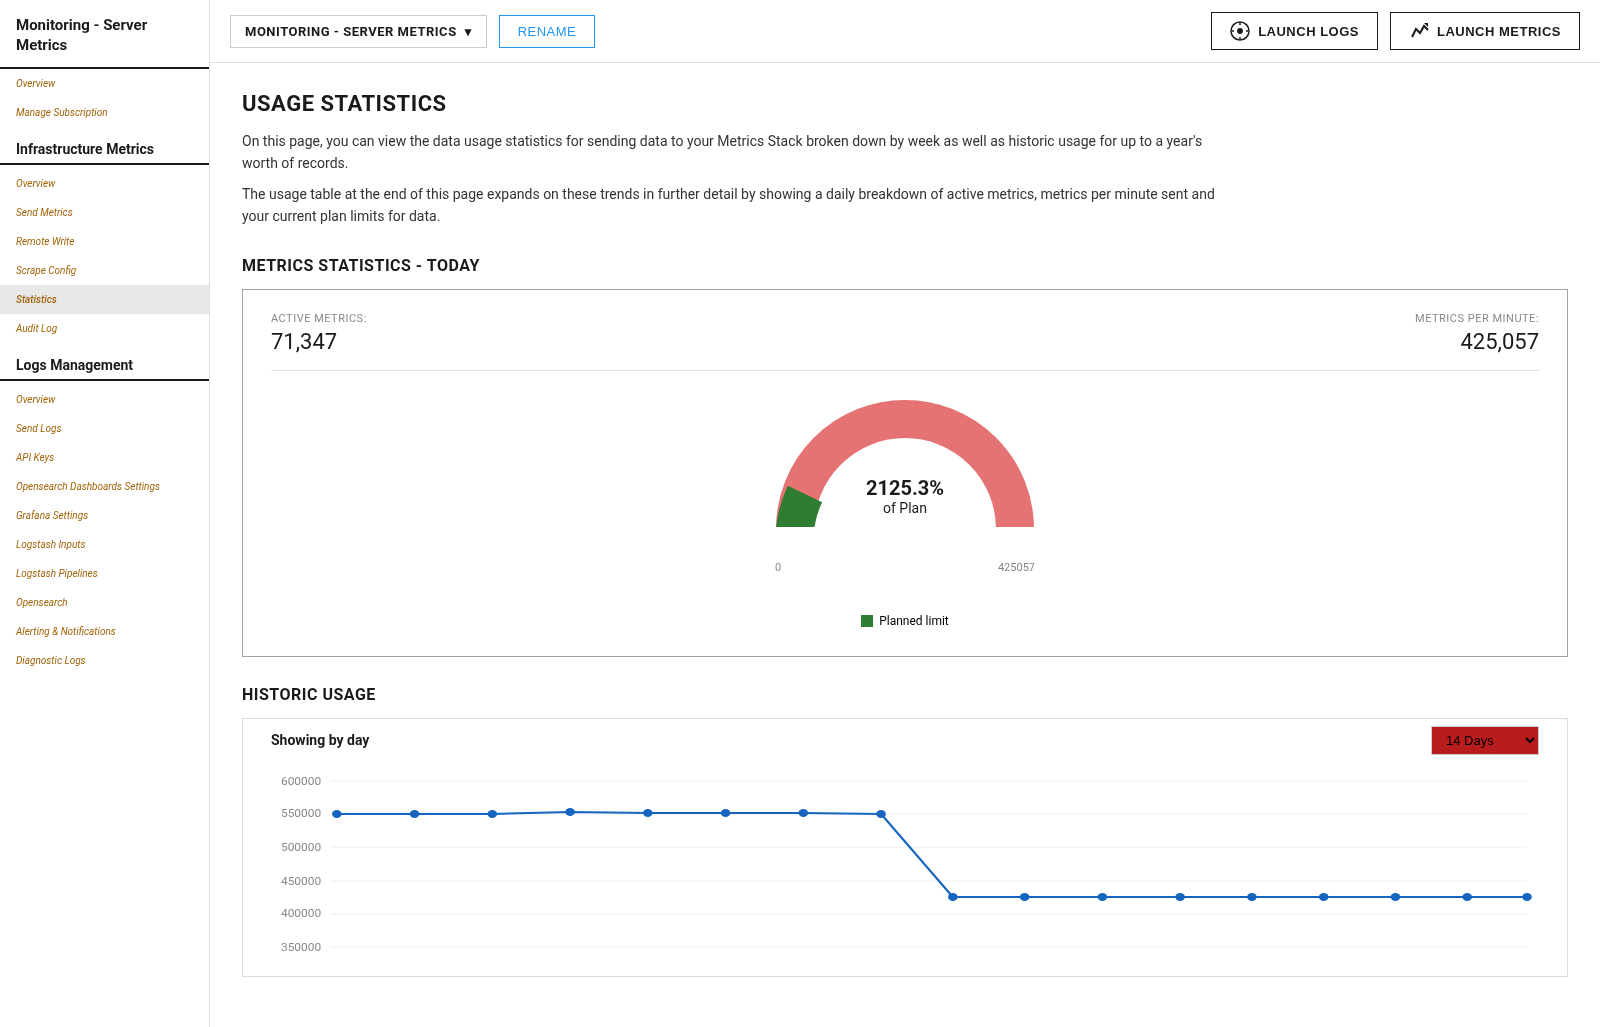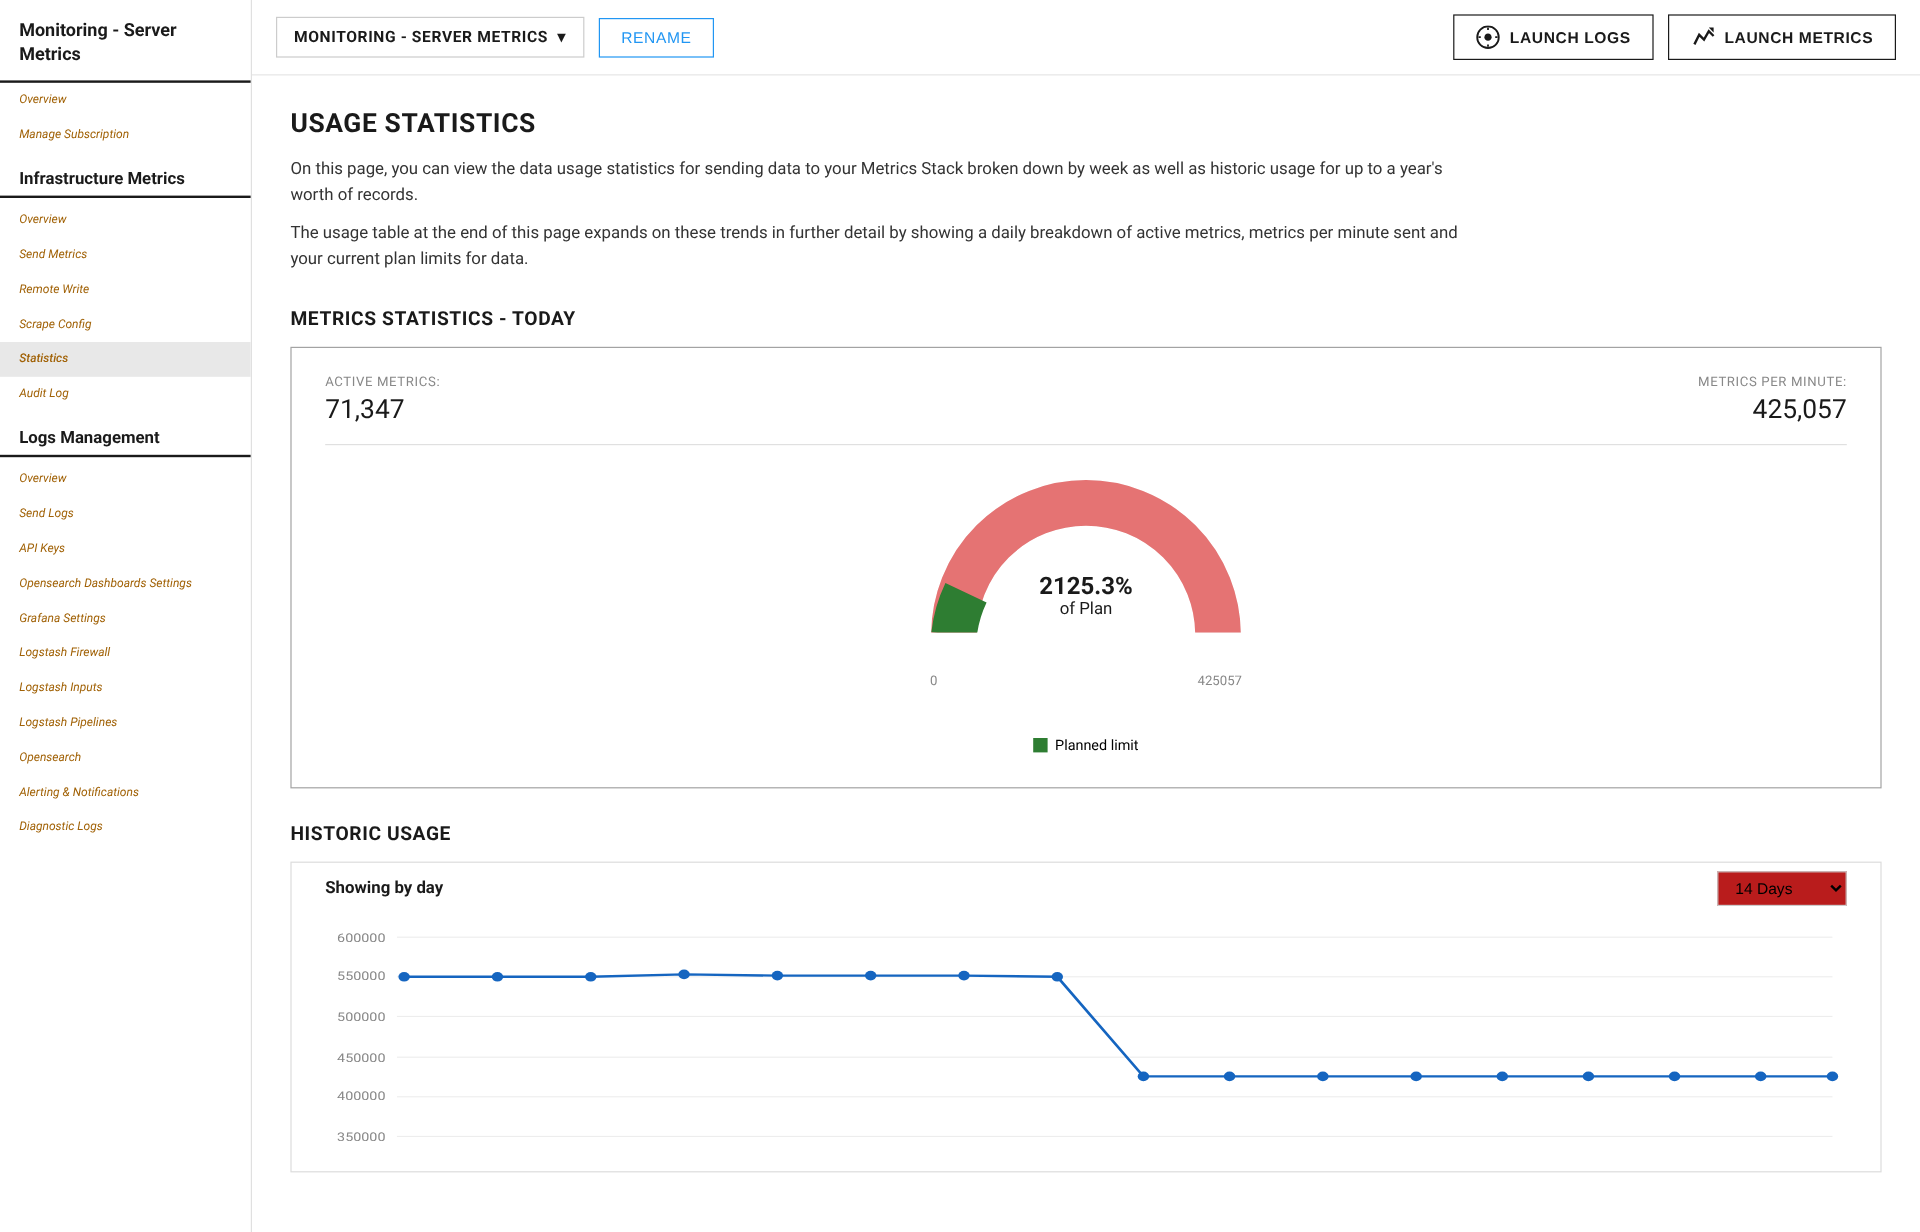--- a/index.html
+++ b/index.html
@@ -278,21 +278,20 @@
   <div class="sidebar-item">Scrape Config</div>
   <div class="sidebar-item active">Statistics</div>
   <div class="sidebar-item">Audit Log</div>
 
   <div class="sidebar-section-header">Logs Management</div>
   <div class="sidebar-item">Overview</div>
   <div class="sidebar-item">Send Logs</div>
   <div class="sidebar-item">API Keys</div>
   <div class="sidebar-item">Opensearch Dashboards Settings</div>
   <div class="sidebar-item">Grafana Settings</div>
-  <div class="sidebar-item">Logstash Firewall</div>
   <div class="sidebar-item">Logstash Inputs</div>
   <div class="sidebar-item">Logstash Pipelines</div>
   <div class="sidebar-item">Opensearch</div>
   <div class="sidebar-item">Alerting &amp; Notifications</div>
   <div class="sidebar-item">Diagnostic Logs</div>
 </div>
 
 <div id="main">
 
   <div id="topbar">

